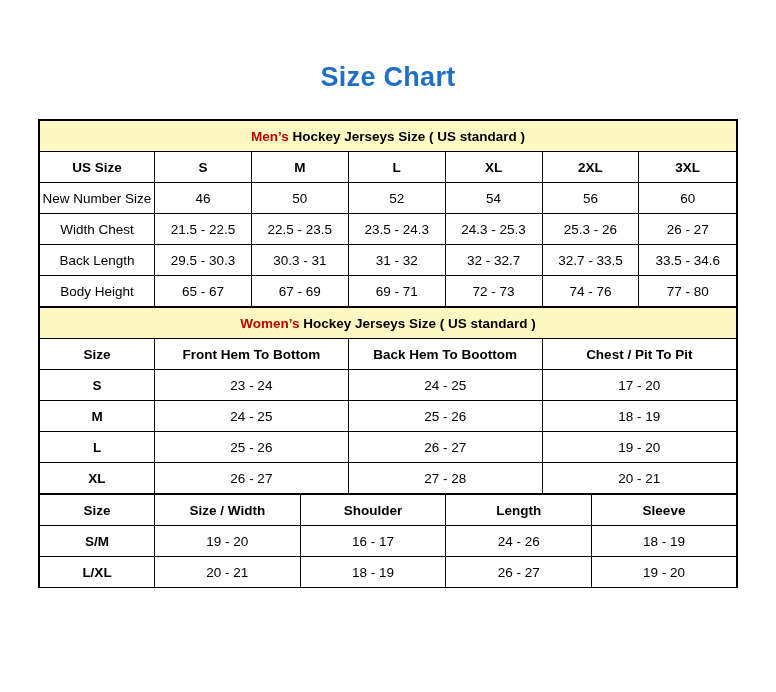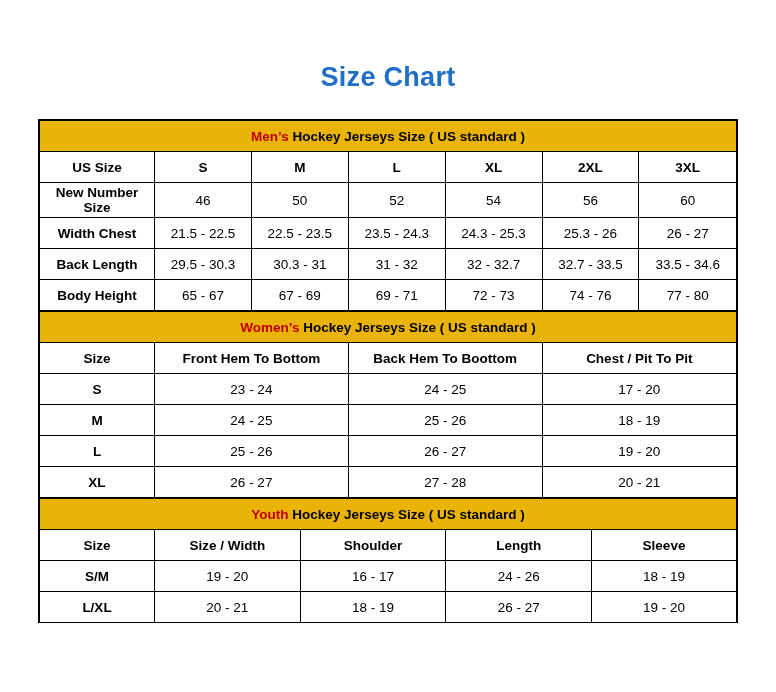--- a/index.html
+++ b/index.html
@@ -40,33 +40,33 @@
   }
   table.sz td {
     border: 1px solid #000000;
     text-align: center;
     vertical-align: middle;
     font-size: 13.5px;
     height: 26px;
     padding: 2px 2px;
   }
   .banner td {
-    background: #eab308;
+    background: #fef9c3;
     font-weight: bold;
     font-size: 15px;
     height: 30px;
   }
   .banner .accent-men { color: #c00000; }
   .banner .accent-women { color: #c00000; }
   .banner .accent-youth { color: #c00000; }
   .hdr td {
     font-weight: bold;
   }
   .rowlabel {
-    font-weight: bold;
+    font-weight: normal;
   }
   .bold-cell { font-weight: bold; }
   .section + .section { margin-top: 0; }
 </style>
 </head>
 <body>
 
 <div class="page">
 
   <div class="title">Size Chart</div>
@@ -185,25 +185,20 @@
 
     <table class="sz section">
       <colgroup>
         <col style="width:16.5%">
           <col style="width:20.9%">
           <col style="width:20.9%">
           <col style="width:20.9%">
           <col style="width:20.8%">
       </colgroup>
       <tbody>
-          <tr class="banner">
-        <td colspan="5">
-          <span class="accent-youth">Youth</span><span> Hockey Jerseys Size ( US standard )</span>
-        </td>
-      </tr>
       <tr class="hdr">
         <td>Size</td>
         <td>Size / Width</td>
         <td>Shoulder</td>
         <td>Length</td>
         <td>Sleeve</td>
       </tr>
       <tr>
         <td class="bold-cell">S/M</td>
         <td>19 - 20</td>

